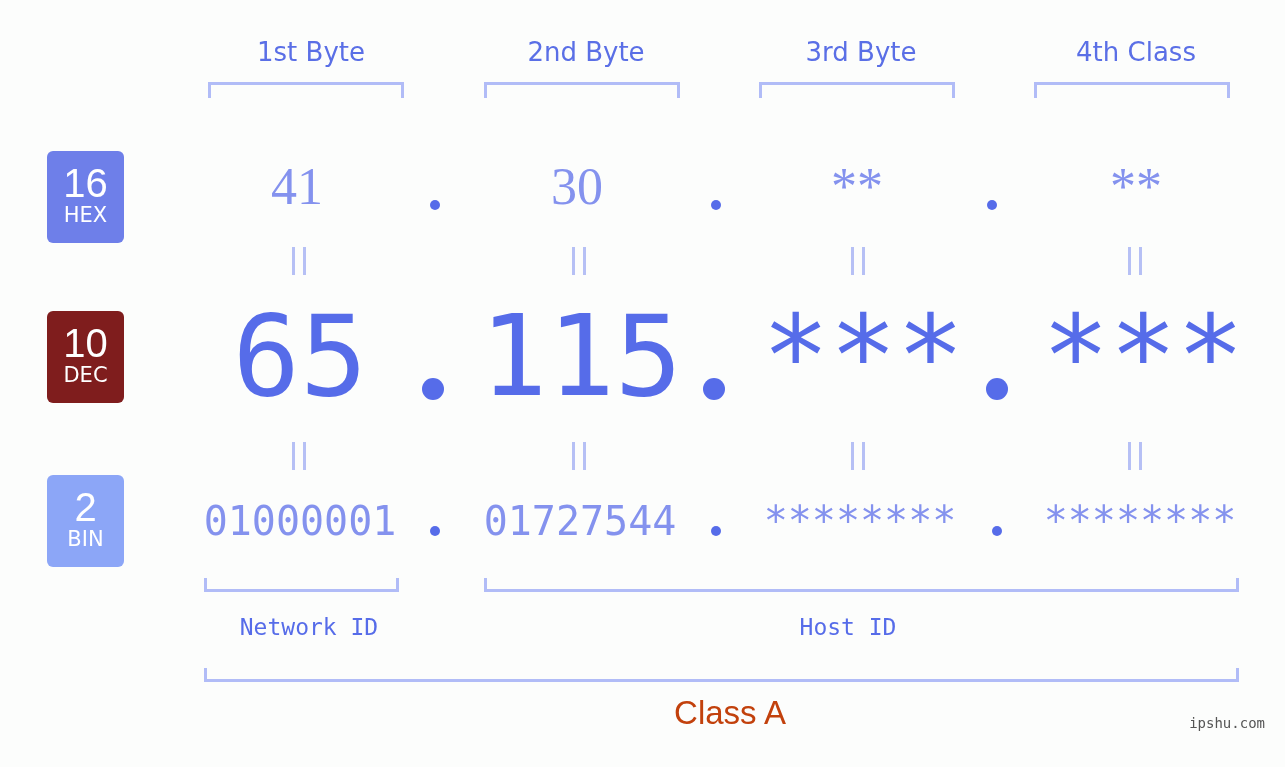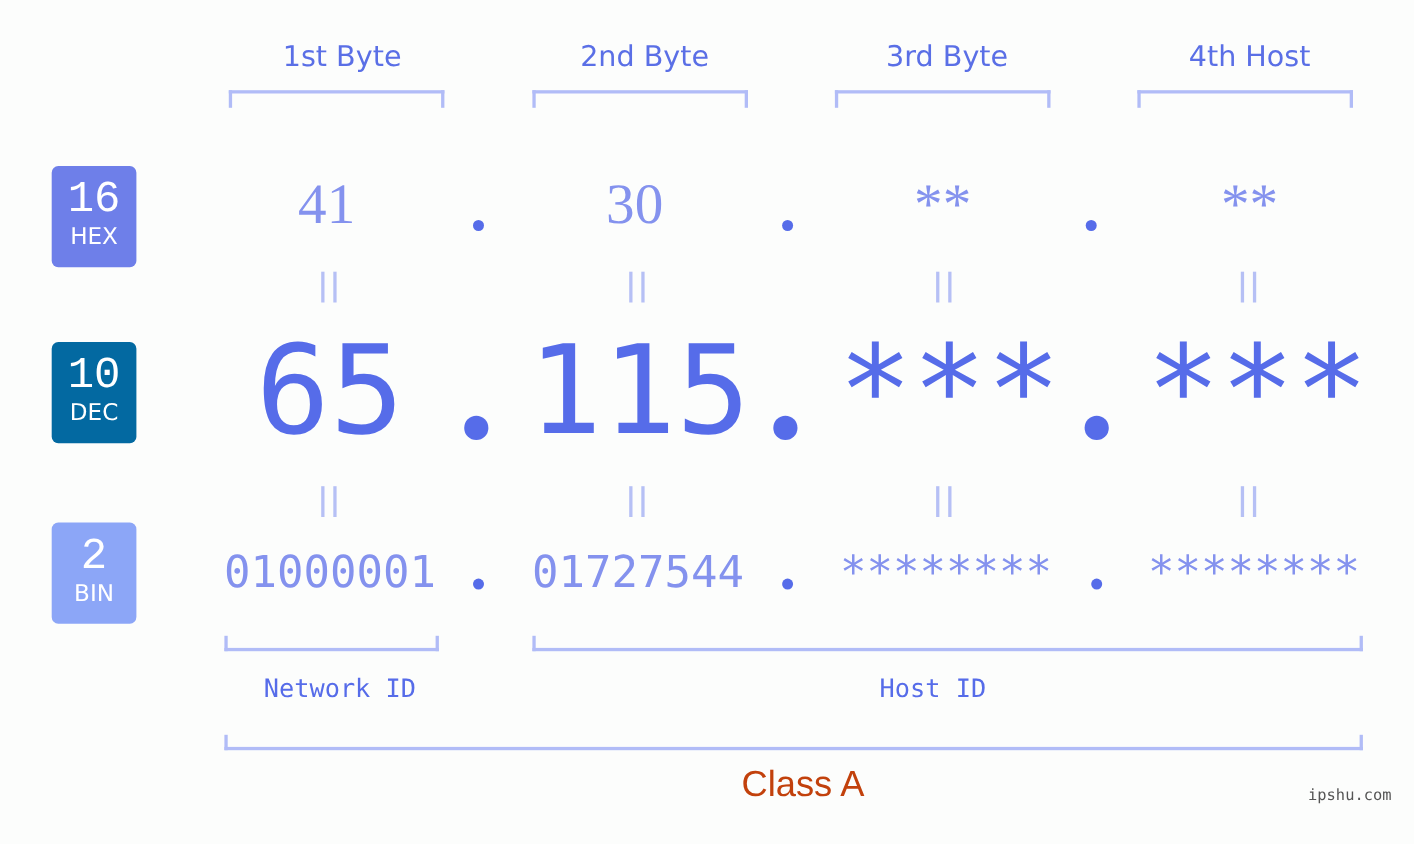--- a/index.html
+++ b/index.html
@@ -1,18 +1,18 @@
 <!DOCTYPE html>
 <html><head>
   <meta charset="utf-8">
   <style>
     html, body { margin: 0; padding: 0; }
     body { width: 1285px; height: 767px; background: #fcfdfc; position: relative; overflow: hidden; font-family: "DejaVu Sans", sans-serif; }
     .badge { position: absolute; left: 47px; width: 77px; height: 92px; border-radius: 6px; color: #fff; text-align: center; }
-    .badge .num { display: block; font-family: Liberation Mono, monospace; font-size: 40px; line-height: 40px; margin-top: 12px; }
+    .badge .num { display: block; font-family: Liberation Sans, sans-serif; font-size: 40px; line-height: 40px; margin-top: 12px; }
     .badge .lbl { display: block; font-family: "DejaVu Sans", sans-serif; font-size: 21px; line-height: 24px; margin-top: 0px; }
     .byte-head { position: absolute; top: 32px; width: 200px; text-align: center; font-family: "DejaVu Sans", sans-serif; font-size: 26px; color: #5a6fe6; line-height: 40px; }
     .bracket-top { position: absolute; top: 82px; height: 16px; border: 3px solid #b1bcf7; border-bottom: none; box-sizing: border-box; width: 196px; }
     .hexv { position: absolute; top: 155px; width: 200px; text-align: center; font-family: Liberation Serif, serif; font-size: 52px; color: #8492ee; line-height: 64px; }
     .eq { position: absolute; width: 20px; height: 28px; }
     .eq::before, .eq::after { content: ""; position: absolute; top: 0; width: 3px; height: 28px; background: #b6c0f5; }
     .eq::before { left: 3px; }
     .eq::after { left: 14px; }
     .dot { position: absolute; border-radius: 50%; background: #566ce9; }
     .decv { position: absolute; top: 296px; font-family: "DejaVu Sans Mono", monospace; font-size: 112px; color: #566ce9; line-height: 120px; text-align: center; }
@@ -22,33 +22,33 @@
     .class-label { position: absolute; font-family: Liberation Sans, sans-serif; font-size: 33px; color: #c2410c; text-align: center; line-height: 40px; }
     .watermark { position: absolute; right: 20px; top: 715px; font-family: "DejaVu Sans Mono", monospace; font-size: 14px; color: #555; margin-left: 36px; }
   </style>
 </head>
 <body>
 
 <div class="badge" style="top:151px; background:#6e7fe9;">
   <span class="num">16</span>
   <span class="lbl">HEX</span>
 </div>
-<div class="badge" style="top:311px; background:#0369a1;">
+<div class="badge" style="top:311px; background:#7f1d1d;">
   <span class="num">10</span>
   <span class="lbl">DEC</span>
 </div>
 <div class="badge" style="top:475px; background:#8ca6f7;">
   <span class="num">2</span>
   <span class="lbl">BIN</span>
 </div>
 
 <div class="byte-head" style="left:211px;">1st Byte</div>
 <div class="byte-head" style="left:486px;">2nd Byte</div>
 <div class="byte-head" style="left:761px;">3rd Byte</div>
-<div class="byte-head" style="left:1036px;">4th Host</div>
+<div class="byte-head" style="left:1036px;">4th Class</div>
 
 <div class="bracket-top" style="left:208px;"></div>
 <div class="bracket-top" style="left:484px;"></div>
 <div class="bracket-top" style="left:759px;"></div>
 <div class="bracket-top" style="left:1034px;"></div>
 
 <div class="hexv" style="left:197px;">41</div>
 <div class="hexv" style="left:477px;">30</div>
 <div class="hexv" style="left:757px;">**</div>
 <div class="hexv" style="left:1036px;">**</div>

